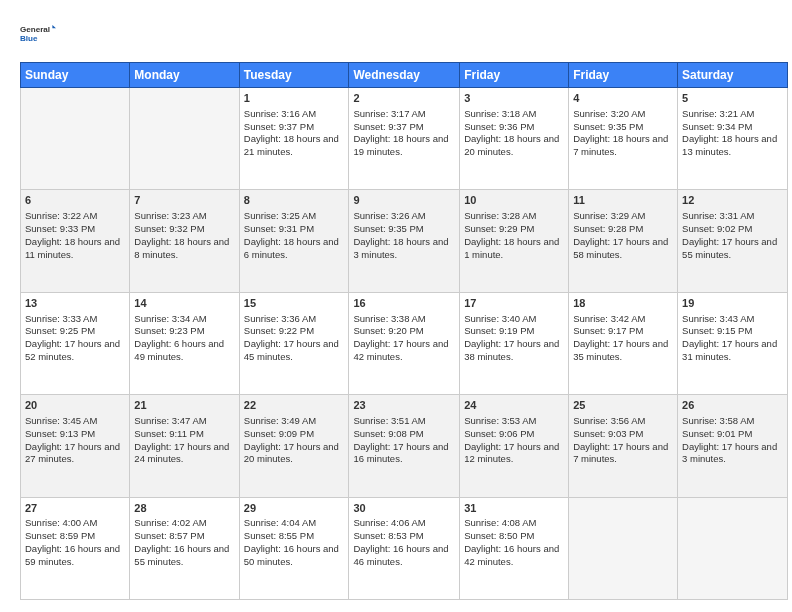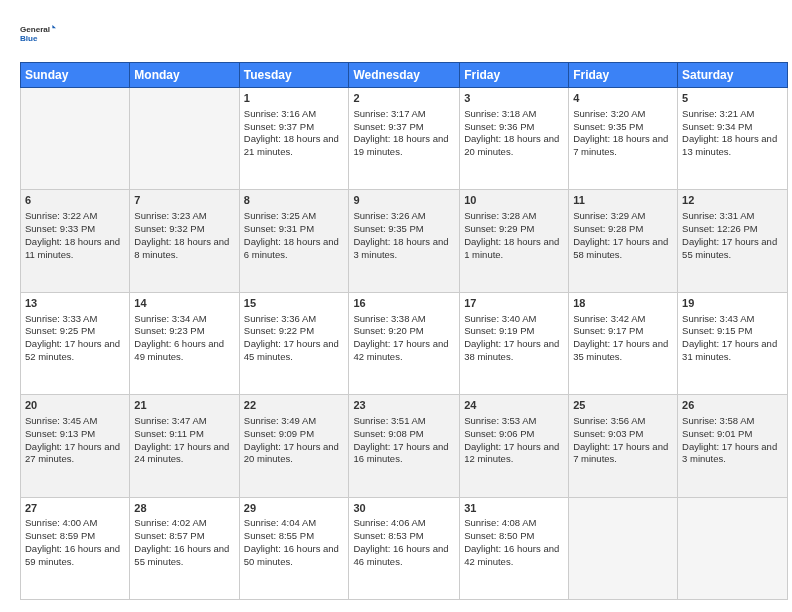--- a/index.html
+++ b/index.html
@@ -131,21 +131,21 @@
             <td><span class="day-num">4</span><span>Sunrise: 3:20 AM</span><br><span>Sunset: 9:35 PM</span><br><span>Daylight: 18 hours and 7 minutes.</span></td>
             <td><span class="day-num">5</span><span>Sunrise: 3:21 AM</span><br><span>Sunset: 9:34 PM</span><br><span>Daylight: 18 hours and 13 minutes.</span></td>
           </tr>
           <tr>
             <td><span class="day-num">6</span><span>Sunrise: 3:22 AM</span><br><span>Sunset: 9:33 PM</span><br><span>Daylight: 18 hours and 11 minutes.</span></td>
             <td><span class="day-num">7</span><span>Sunrise: 3:23 AM</span><br><span>Sunset: 9:32 PM</span><br><span>Daylight: 18 hours and 8 minutes.</span></td>
             <td><span class="day-num">8</span><span>Sunrise: 3:25 AM</span><br><span>Sunset: 9:31 PM</span><br><span>Daylight: 18 hours and 6 minutes.</span></td>
             <td><span class="day-num">9</span><span>Sunrise: 3:26 AM</span><br><span>Sunset: 9:35 PM</span><br><span>Daylight: 18 hours and 3 minutes.</span></td>
             <td><span class="day-num">10</span><span>Sunrise: 3:28 AM</span><br><span>Sunset: 9:29 PM</span><br><span>Daylight: 18 hours and 1 minute.</span></td>
             <td><span class="day-num">11</span><span>Sunrise: 3:29 AM</span><br><span>Sunset: 9:28 PM</span><br><span>Daylight: 17 hours and 58 minutes.</span></td>
-            <td><span class="day-num">12</span><span>Sunrise: 3:31 AM</span><br><span>Sunset: 12:26 PM</span><br><span>Daylight: 17 hours and 55 minutes.</span></td>
+            <td><span class="day-num">12</span><span>Sunrise: 3:31 AM</span><br><span>Sunset: 9:02 PM</span><br><span>Daylight: 17 hours and 55 minutes.</span></td>
           </tr>
           <tr>
             <td><span class="day-num">13</span><span>Sunrise: 3:33 AM</span><br><span>Sunset: 9:25 PM</span><br><span>Daylight: 17 hours and 52 minutes.</span></td>
             <td><span class="day-num">14</span><span>Sunrise: 3:34 AM</span><br><span>Sunset: 9:23 PM</span><br><span>Daylight: 6 hours and 49 minutes.</span></td>
             <td><span class="day-num">15</span><span>Sunrise: 3:36 AM</span><br><span>Sunset: 9:22 PM</span><br><span>Daylight: 17 hours and 45 minutes.</span></td>
             <td><span class="day-num">16</span><span>Sunrise: 3:38 AM</span><br><span>Sunset: 9:20 PM</span><br><span>Daylight: 17 hours and 42 minutes.</span></td>
             <td><span class="day-num">17</span><span>Sunrise: 3:40 AM</span><br><span>Sunset: 9:19 PM</span><br><span>Daylight: 17 hours and 38 minutes.</span></td>
             <td><span class="day-num">18</span><span>Sunrise: 3:42 AM</span><br><span>Sunset: 9:17 PM</span><br><span>Daylight: 17 hours and 35 minutes.</span></td>
             <td><span class="day-num">19</span><span>Sunrise: 3:43 AM</span><br><span>Sunset: 9:15 PM</span><br><span>Daylight: 17 hours and 31 minutes.</span></td>
           </tr>

